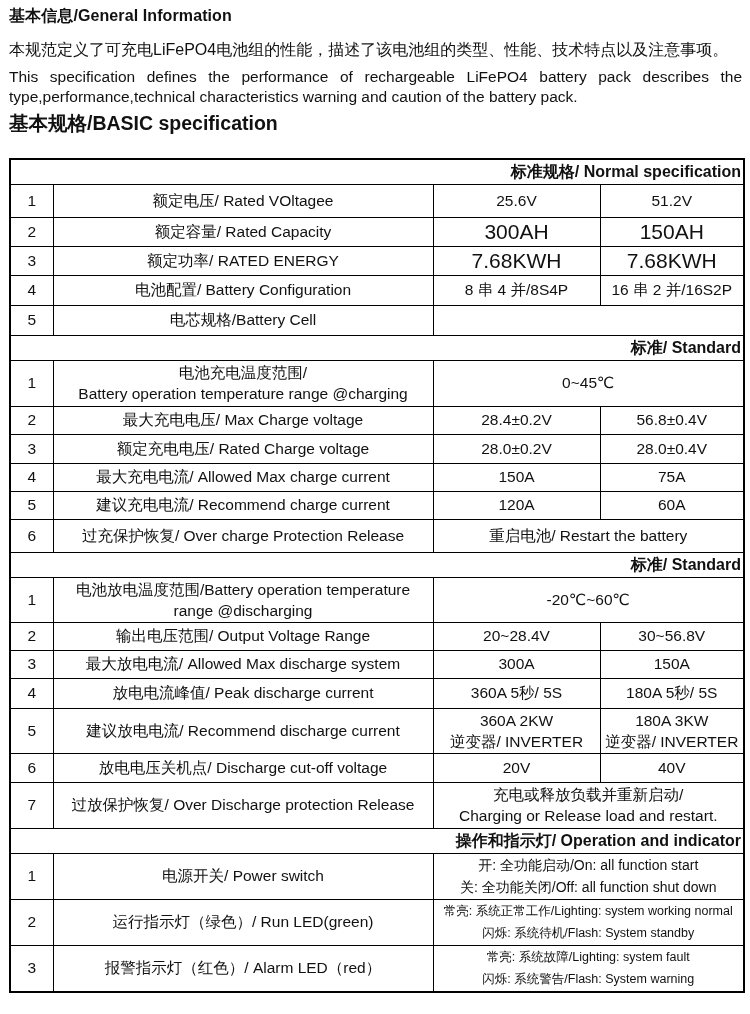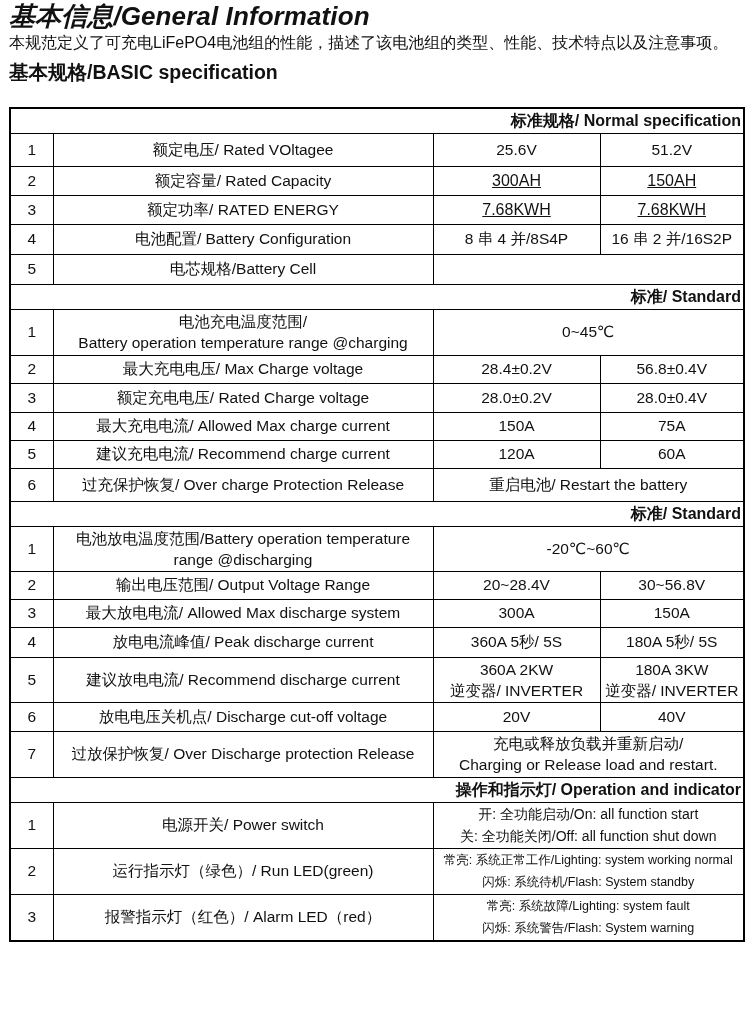--- a/index.html
+++ b/index.html
@@ -5,21 +5,21 @@
   * { box-sizing: border-box; margin: 0; padding: 0; }
   html, body { background: #ffffff; }
   body {
     width: 750px; height: 1014px;
     font-family: "Liberation Sans", "DejaVu Sans", sans-serif;
     color: #111111;
     overflow: hidden;
   }
   .page { padding: 4px 8px 0 9px; }
 
-  h1.doc-h { font-size: 26px; line-height: 24px; font-weight: 700; margin-bottom: 4px; letter-spacing: 0.1px; font-style: italic; }
+  h1.doc-h { font-size: 16px; line-height: 24px; font-weight: 700; margin-bottom: 11px; letter-spacing: 0.1px; }
   h2.doc-h { font-size: 19.5px; line-height: 24px; font-weight: 700; margin-bottom: 23px; }
   p.zh { font-size: 16px; line-height: 21px; margin-bottom: 7px; }
   p.en { font-size: 15.5px; line-height: 19.5px; margin-bottom: 5px; text-align: justify; }
 
   table.spec {
     width: 734px;
     border-collapse: collapse;
     table-layout: fixed;
     border: 2.5px solid #000;
   }
@@ -37,21 +37,21 @@
     overflow: hidden;
     padding: 0 2px;
   }
   tr.head td { font-weight: 700; font-size: 16px; }
   tr.sec td {
     text-align: right;
     font-weight: 700;
     font-size: 16px;
     padding-left: 0;
   }
-  td.val.big { font-size: 16px; text-decoration: underline; }
+  td.val.big { font-size: 21px; }
   td .ln { line-height: 21px; }
   td.op1 div { font-size: 14px; line-height: 22px; }
   td.op2 div { font-size: 12.5px; line-height: 22px; }
 
   .rh25 { height: 25px; }
   .rh28 { height: 28px; }
   .rh29 { height: 29px; }
   .rh30 { height: 30px; }
   .rh33 { height: 33px; }
   .rh40 { height: 40px; }
@@ -59,20 +59,21 @@
   .rh46 { height: 46px; }
   .rh47 { height: 47px; }
 </style>
 </head>
 <body>
 
 <div class="page">
 
   <h1 class="doc-h">基本信息/General Information</h1>
   <p class="zh">本规范定义了可充电LiFePO4电池组的性能，描述了该电池组的类型、性能、技术特点以及注意事项。</p>
+  <p class="en">This specification defines the performance of rechargeable LiFePO4 battery pack describes the type,performance,technical characteristics warning and caution of the battery pack.</p>
   <h2 class="doc-h">基本规格/BASIC specification</h2>
 
   <table class="spec">
     <colgroup>
         <col class="c-no">
         <col class="c-item">
         <col class="c-v1">
         <col class="c-v2">
       </colgroup>
 

